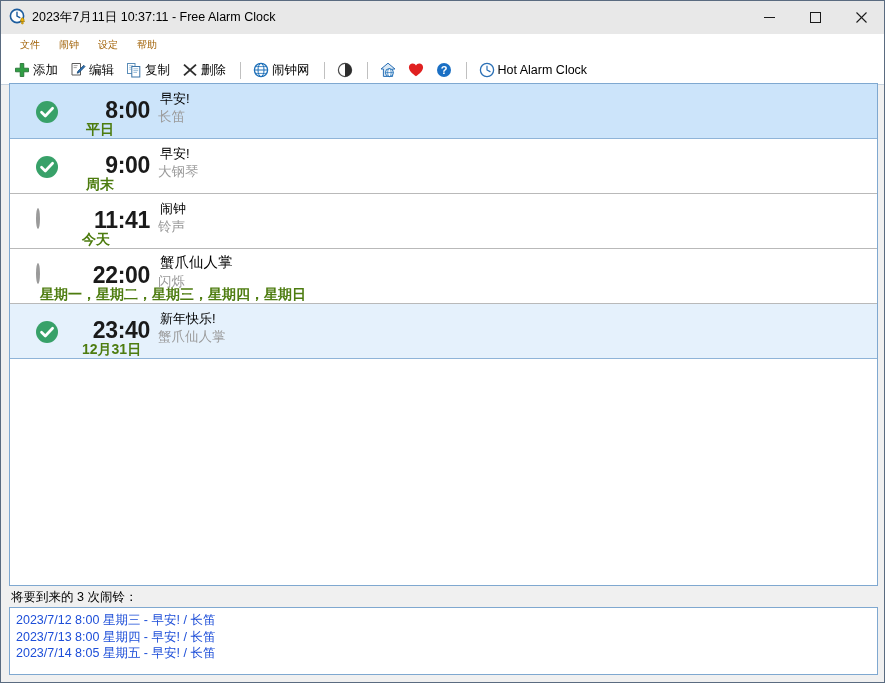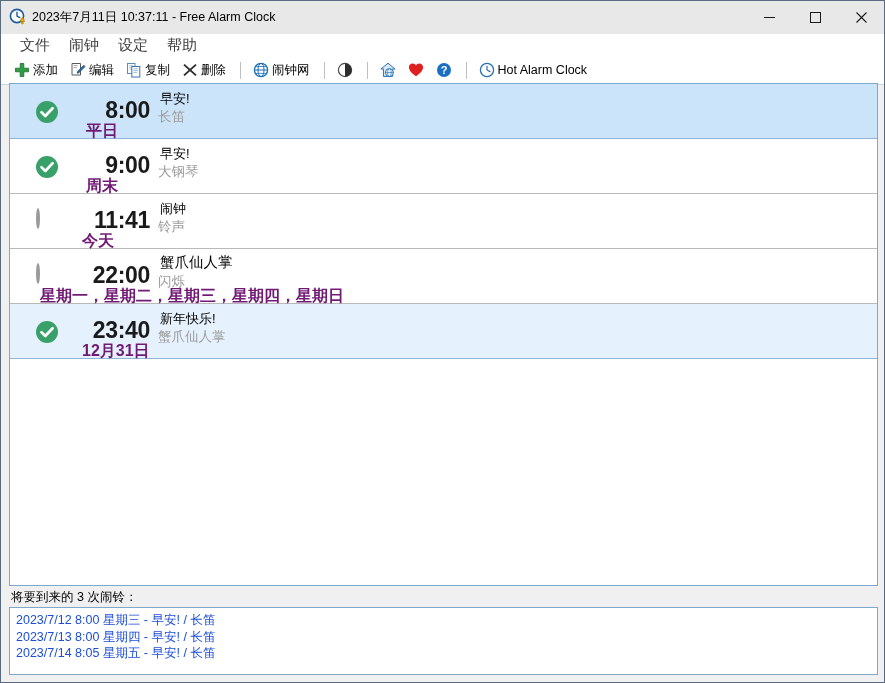--- a/index.html
+++ b/index.html
@@ -64,22 +64,22 @@
 
   
   .menubar {
     height: 22px;
     background: #ffffff;
     display: flex;
     align-items: center;
     padding-left: 10px;
   }
   .menu-item {
-    font-size: 15px;
-    color: #404040;
+    font-size: 10px;
+    color: #a16207;
     padding: 2px 9px 2px 9px;
     margin-right: 1px;
     white-space: nowrap;
     text-align: right;
   }
 
   
   .toolbar {
     height: 28px;
     background: #ffffff;
@@ -161,23 +161,23 @@
     text-align: right;
     font-size: 23px;
     font-weight: bold;
     color: #1a1a1a;
     letter-spacing: -0.3px;
   }
   .days {
     position: absolute;
     left: 30px;
     top: 37px;
-    font-size: 16px;
+    font-size: 14px;
     font-weight: bold;
-    color: #701a75;
+    color: #4d7c0f;
     white-space: nowrap;
   }
   .days.indent-1 { left: 76px; }
   .days.indent-2 { left: 72px; }
   .alarm-title {
     position: absolute;
     left: 150px;
     top: 6px;
     font-size: 13px;
     color: #000;

